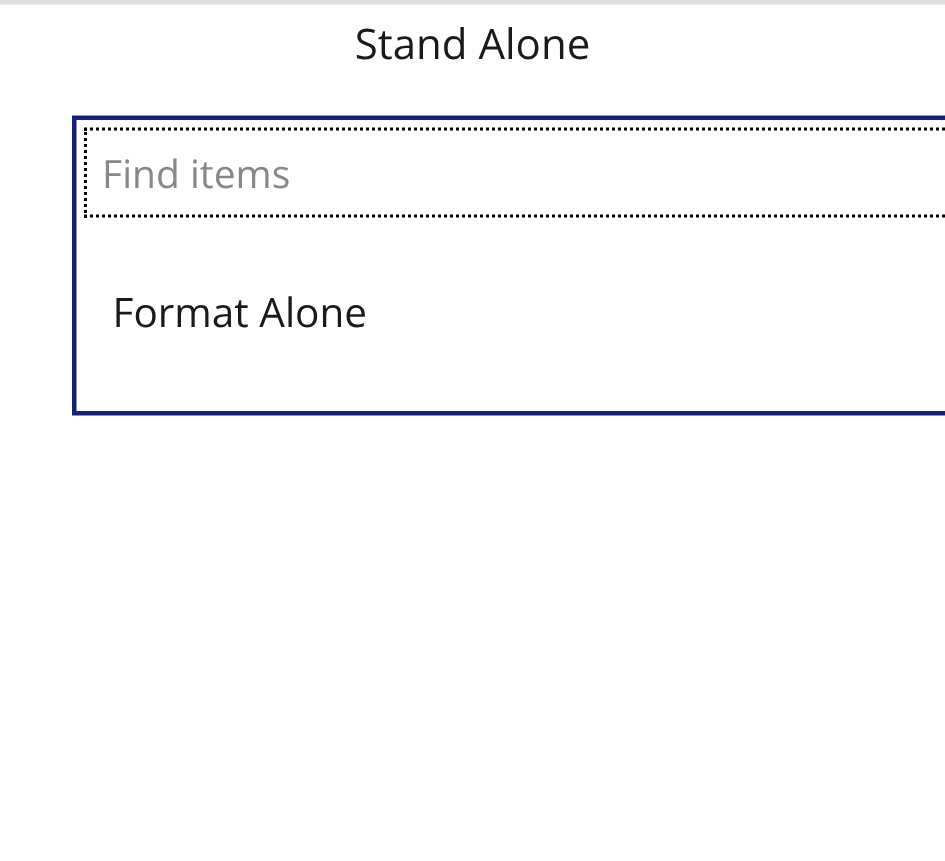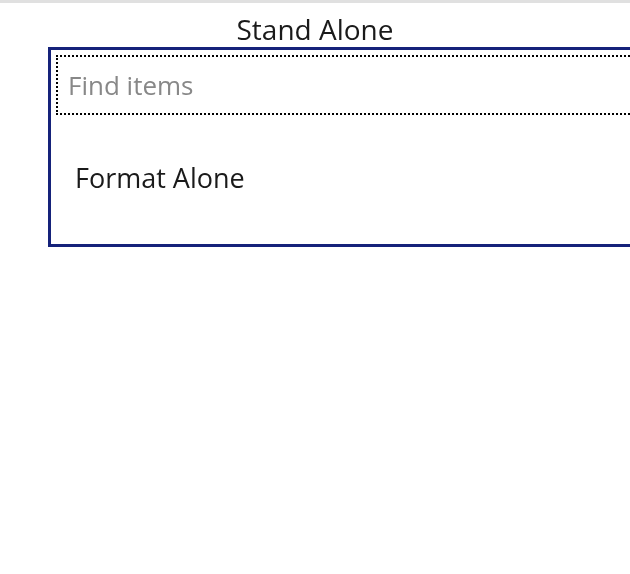--- a/index.html
+++ b/index.html
@@ -15,20 +15,21 @@
       position: relative;
     }
     .top-border {
       width: 100%;
       height: 3px;
       background: #e0e0e0;
     }
     .title-container {
       text-align: center;
       padding-top: 8px;
+      padding-bottom: 30px;
     }
     .title {
       font-size: 28px;
       font-weight: 400;
       color: #1a1a1a;
       line-height: 1.3;
       display: inline-block;
       text-align: left;
     }
     .combobox {

